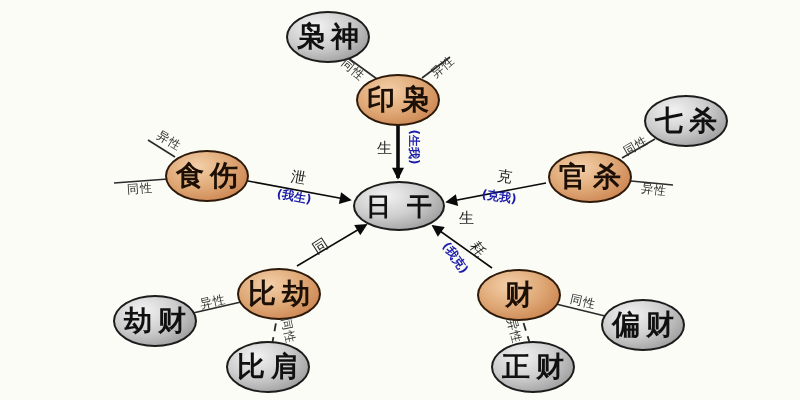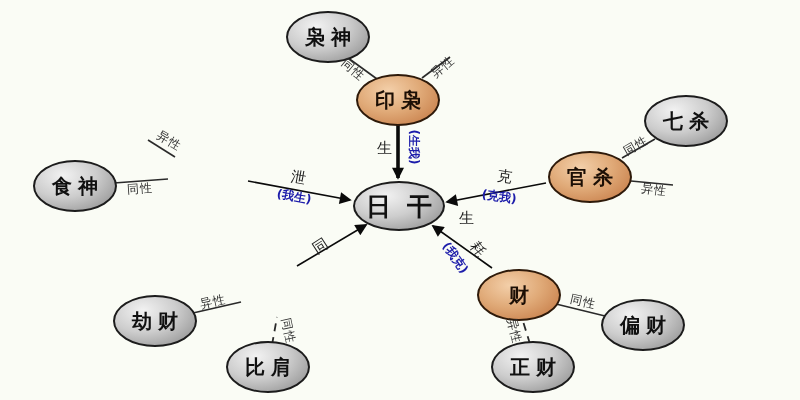--- a/index.html
+++ b/index.html
@@ -19,21 +19,21 @@
   .node {
     position: absolute;
     width: 80px;
     height: 48px;
     transform: translate(-50%,-50%);
     border-radius: 50%;
     display: flex;
     align-items: center;
     justify-content: center;
     font-weight: bold;
-    font-size: 20px;
+    font-size: 28px;
     letter-spacing: 6px;
     text-indent: 6px;
     z-index: 2;
     white-space: nowrap;
   }
   .node.gray {
     background: radial-gradient(ellipse at 35% 28%, #f2f2f2 0%, #cdcdcd 45%, #9a9a9a 85%, #8a8a8a 100%);
     border: 2px solid #1c1c1c;
     color: #101010;
   }
@@ -95,23 +95,24 @@
     <line x1="398" y1="124" x2="398" y2="178" stroke="#0a0a0a" stroke-width="3.6" marker-end="url(#arrow)"></line>
     <line x1="248" y1="181" x2="350" y2="200" stroke="#0a0a0a" stroke-width="1.6" marker-end="url(#arrow)"></line>
     <line x1="546" y1="183" x2="447" y2="202" stroke="#0a0a0a" stroke-width="1.6" marker-end="url(#arrow)"></line>
     <line x1="297" y1="266" x2="366" y2="225" stroke="#0a0a0a" stroke-width="1.6" marker-end="url(#arrow)"></line>
     <line x1="492" y1="268" x2="433" y2="226" stroke="#0a0a0a" stroke-width="1.6" marker-end="url(#arrow)"></line>
   </svg>
 
   <div class="node gray rigan" style="left:399px;top:206px">日干</div>
   <div class="node orange" style="left:398px;top:100px">印枭</div>
   <div class="node gray" style="left:328px;top:37px">枭神</div>
-  <div class="node gray" style="left:75px;top:186px">食神</div>
+  <div class="node orange" style="left:207px;top:176px">食伤</div>
   <div class="node orange" style="left:590px;top:177px">官杀</div>
   <div class="node gray" style="left:686px;top:121px">七杀</div>
+  <div class="node orange" style="left:279px;top:294px">比劫</div>
   <div class="node gray" style="left:268px;top:367px">比肩</div>
   <div class="node gray" style="left:155px;top:321px">劫财</div>
   <div class="node orange" style="left:519px;top:295px">财</div>
   <div class="node gray" style="left:643px;top:325px">偏财</div>
   <div class="node gray" style="left:533px;top:367px">正财</div>
 
   <div class="elabel rel" style="left:385px;top:148px;transform:translate(-50%,-50%)">生</div>
   <div class="elabel note" style="left:413px;top:147px;transform:translate(-50%,-50%) rotate(90deg)">(生我)</div>
 
   <div class="elabel rel" style="left:299px;top:178px;transform:translate(-50%,-50%) rotate(10deg)">泄</div>

